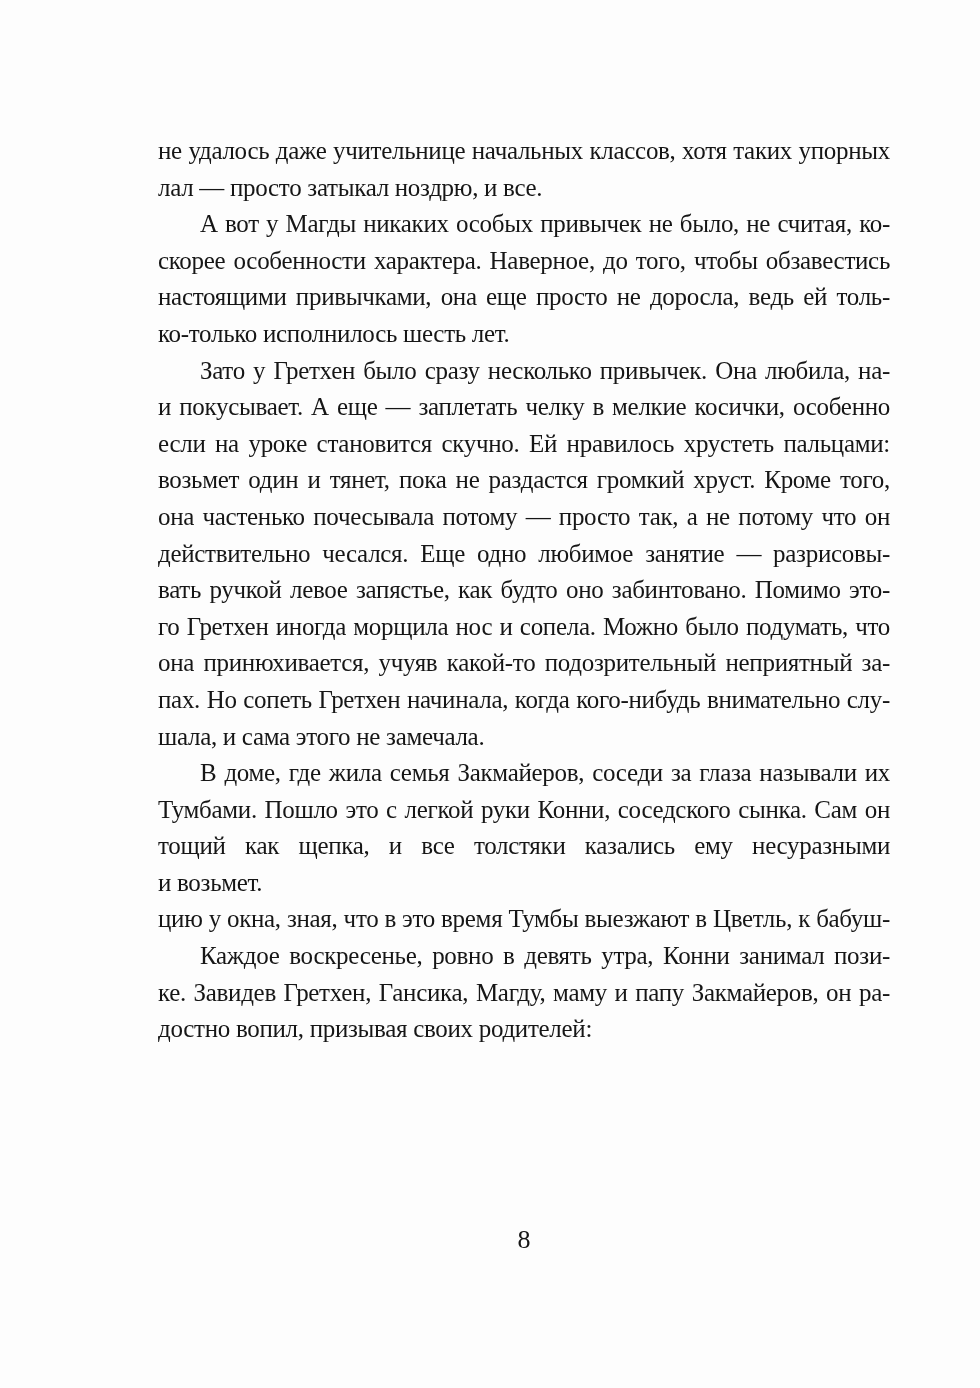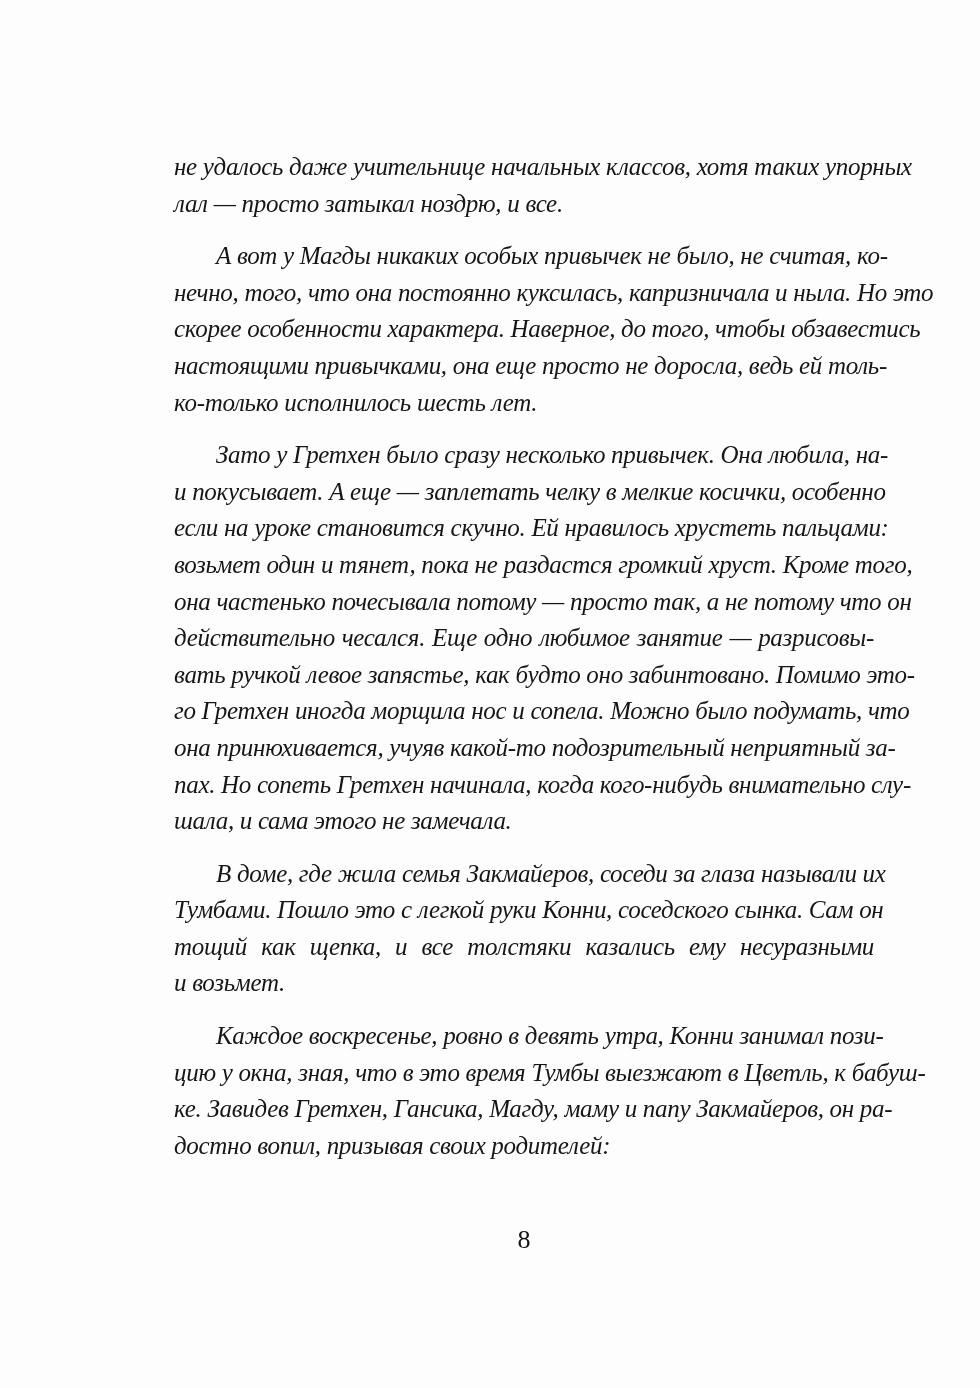--- a/index.html
+++ b/index.html
@@ -19,23 +19,22 @@
     position: absolute;
     inset: 0;
   }
   .text-block {
     position: absolute;
     left: 158px;
     top: 133px;
     width: 732px;
   }
   .paragraph {
-    margin: 16px;
+    margin: 0;
     padding: 0;
-    font-style: italic;
   }
   .line {
     line-height: 36.6px;
     font-size: 25px;
     letter-spacing: -0.3px;
     white-space: nowrap;
   }
   .line.justify {
     text-align: justify;
     text-align-last: justify;
@@ -61,21 +60,20 @@
 <body>
 
 <div class="book-page">
   <div class="text-block">
       <div class="paragraph">
         <div class="line justify">не удалось даже учительнице начальных классов, хотя таких упорных</div>
         <div class="line last">лал — просто затыкал ноздрю, и все.</div>
       </div>
       <div class="paragraph">
         <div class="line justify indent">А вот у Магды никаких особых привычек не было, не считая, ко-</div>
-        <div class="line justify">нечно, того, что она постоянно куксилась, капризничала и ныла. Но это</div>
         <div class="line justify">скорее особенности характера. Наверное, до того, чтобы обзавестись</div>
         <div class="line justify">настоящими привычками, она еще просто не доросла, ведь ей толь-</div>
         <div class="line last">ко-только исполнилось шесть лет.</div>
       </div>
       <div class="paragraph">
         <div class="line justify indent">Зато у Гретхен было сразу несколько привычек. Она любила, на-</div>
         <div class="line justify">и покусывает. А еще — заплетать челку в мелкие косички, особенно</div>
         <div class="line justify">если на уроке становится скучно. Ей нравилось хрустеть пальцами:</div>
         <div class="line justify">возьмет один и тянет, пока не раздастся громкий хруст. Кроме того,</div>
         <div class="line justify">она частенько почесывала потому — просто так, а не потому что он</div>
@@ -86,20 +84,20 @@
         <div class="line justify">пах. Но сопеть Гретхен начинала, когда кого-нибудь внимательно слу-</div>
         <div class="line last">шала, и сама этого не замечала.</div>
       </div>
       <div class="paragraph">
         <div class="line justify indent">В доме, где жила семья Закмайеров, соседи за глаза называли их</div>
         <div class="line justify">Тумбами. Пошло это с легкой руки Конни, соседского сынка. Сам он</div>
         <div class="line justify">тощий как щепка, и все толстяки казались ему несуразными</div>
         <div class="line last">и возьмет.</div>
       </div>
       <div class="paragraph">
+        <div class="line justify">цию у окна, зная, что в это время Тумбы выезжают в Цветль, к бабуш-</div>
         <div class="line justify indent">Каждое воскресенье, ровно в девять утра, Конни занимал пози-</div>
-        <div class="line justify">цию у окна, зная, что в это время Тумбы выезжают в Цветль, к бабуш-</div>
         <div class="line justify">ке. Завидев Гретхен, Гансика, Магду, маму и папу Закмайеров, он ра-</div>
         <div class="line last">достно вопил, призывая своих родителей:</div>
       </div>
     </div>
   <div class="page-number">8</div>
 </div>
 
 </body></html>

